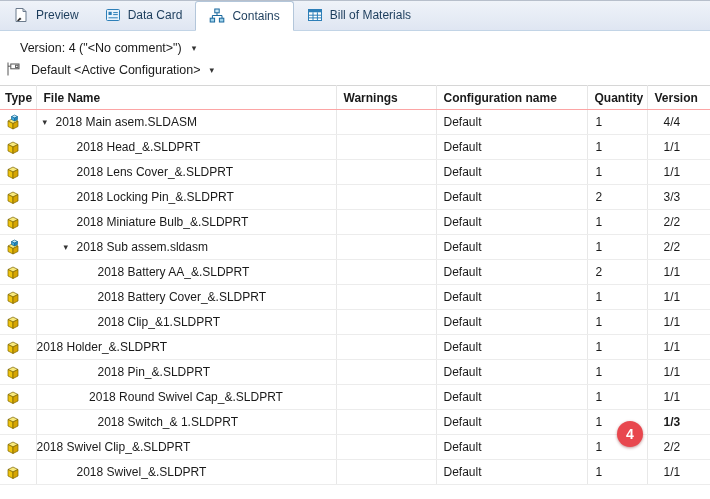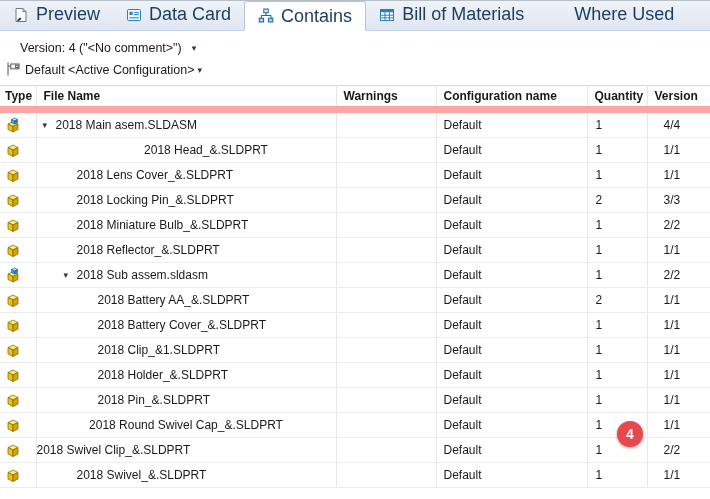--- a/index.html
+++ b/index.html
@@ -4,40 +4,40 @@
 <style>
   * { margin:0; padding:0; box-sizing:border-box; }
   html,body { width:710px; height:499px; overflow:hidden; background:#fff;
     font-family:"Liberation Sans", sans-serif; color:#1a1a1a; }
 
   
   .tabbar { display:flex; align-items:flex-end; height:31px; width:710px;
     background:linear-gradient(#eff3f9,#dfe6f2);
     border-top:1px solid #b7bfcb; border-bottom:1px solid #c2d4e6; }
   .tab { height:31px; display:flex; align-items:center; gap:7px; padding:0 13px;
-    font-size:18px; color:#1c3d5c; white-space:nowrap; cursor:default; }
+    font-size:12px; color:#1c3d5c; white-space:nowrap; cursor:default; }
   .tab.active { background:#fff; border:1px solid #b3c6da; border-bottom:1px solid #fff;
     border-radius:3px 3px 0 0; margin-bottom:-1px; height:30px; }
   .tab-whereused { margin-left:24px; }
   .tab .ticon { display:flex; align-items:center; }
 
   
   .version-row { margin:8px 0 0 20px; height:18px; display:flex; align-items:center;
     gap:10px; font-size:12.5px; }
   .config-row { margin:3px 0 0 6px; height:20px; display:flex; align-items:center;
-    gap:3px; font-size:12.5px; }
+    gap:9px; font-size:12.5px; }
   .caret { font-size:9px; color:#333; line-height:1; }
 
   
   .table-wrap { position:relative; margin-top:5px; width:710px; }
   table { width:710px; border-collapse:collapse; table-layout:fixed; font-size:12px; }
   col.c-type{width:36px} col.c-name{width:300px} col.c-warn{width:100px}
   col.c-conf{width:151px} col.c-qty{width:60px} col.c-ver{width:63px}
   th { height:24px; font-weight:bold; text-align:left; padding:0 0 0 7px;
-    border-top:1px solid #d6d6d6; border-bottom:7px solid #fca5a5;
+    border-top:1px solid #d6d6d6; border-bottom:1px solid #fca5a5;
     border-right:1px solid #e6e6e6; white-space:nowrap; overflow:hidden; }
   th:first-child { padding-left:5px; }
   th:last-child { border-right:none; }
   td { height:24px; padding:0; border-right:1px solid #e8e8e8;
     border-bottom:1px solid #ececec; white-space:nowrap; overflow:hidden;
     vertical-align:middle; }
   td:last-child { border-right:none; }
   td.type-cell { padding-left:5px; }
   td.warn-cell, td.conf-cell { padding-left:7px; }
   td.qty-cell { padding-left:8px; }
@@ -113,23 +113,20 @@
           <rect x="1.5" y="2.5" width="13" height="11" fill="#fff" stroke="#2d7fb8"></rect>
           <rect x="1.5" y="2.5" width="13" height="2.8" fill="#2d7fb8"></rect>
           <line x1="6" y1="5.3" x2="6" y2="13.5" stroke="#2d7fb8"></line>
           <line x1="10.4" y1="5.3" x2="10.4" y2="13.5" stroke="#2d7fb8"></line>
           <line x1="1.5" y1="8.2" x2="14.5" y2="8.2" stroke="#2d7fb8"></line>
           <line x1="1.5" y1="10.9" x2="14.5" y2="10.9" stroke="#2d7fb8"></line>
         </svg>
     </span>
     <span>Bill of Materials</span>
   </div>
-  <div class="tab tab-whereused">
-    <span>Where Used</span>
-  </div>
 </div>
 
 <div class="version-row">
   <span>Version: 4 ("&lt;No comment&gt;")</span>
   <span class="caret">▾</span>
 </div>
 
 <div class="config-row">
   <span class="ticon">
     <svg width="16" height="16" viewBox="0 0 16 16">
@@ -181,21 +178,21 @@
       <td class="qty-cell">1</td>
       <td class="ver-cell">4/4</td>
     </tr>
         <tr>
       <td class="type-cell">
         <svg class="fileicon" width="17" height="16" viewBox="0 0 17 16">
               <use href="#g-part"></use>
             </svg>
       </td>
       <td>
-        <div class="name-flex" style="padding-left: 40px; justify-content: center;">
+        <div class="name-flex" style="padding-left: 40px;">
 
           <span>2018 Head_&amp;.SLDPRT</span>
         </div>
       </td>
       <td class="warn-cell"></td>
       <td class="conf-cell">Default</td>
       <td class="qty-cell">1</td>
       <td class="ver-cell">1/1</td>
     </tr>
         <tr>
@@ -241,37 +238,20 @@
       <td>
         <div class="name-flex" style="padding-left: 40px;">
 
           <span>2018 Miniature Bulb_&amp;.SLDPRT</span>
         </div>
       </td>
       <td class="warn-cell"></td>
       <td class="conf-cell">Default</td>
       <td class="qty-cell">1</td>
       <td class="ver-cell">2/2</td>
-    </tr>
-        <tr>
-      <td class="type-cell">
-        <svg class="fileicon" width="17" height="16" viewBox="0 0 17 16">
-              <use href="#g-part"></use>
-            </svg>
-      </td>
-      <td>
-        <div class="name-flex" style="padding-left: 40px;">
-
-          <span>2018 Reflector_&amp;.SLDPRT</span>
-        </div>
-      </td>
-      <td class="warn-cell"></td>
-      <td class="conf-cell">Default</td>
-      <td class="qty-cell">1</td>
-      <td class="ver-cell">1/1</td>
     </tr>
         <tr>
       <td class="type-cell">
         <svg class="fileicon" width="17" height="16" viewBox="0 0 17 16">
               <use href="#g-assembly"></use>
             </svg>
       </td>
       <td>
         <div class="name-flex" style="padding-left: 27px;">
           <span class="expander">▾</span>
@@ -334,63 +314,80 @@
       <td class="qty-cell">1</td>
       <td class="ver-cell">1/1</td>
     </tr>
         <tr>
       <td class="type-cell">
         <svg class="fileicon" width="17" height="16" viewBox="0 0 17 16">
               <use href="#g-part"></use>
             </svg>
       </td>
       <td>
+        <div class="name-flex" style="">
+
+          <span>2018 Holder_&amp;.SLDPRT</span>
+        </div>
+      </td>
+      <td class="warn-cell"></td>
+      <td class="conf-cell">Default</td>
+      <td class="qty-cell">1</td>
+      <td class="ver-cell">1/1</td>
+    </tr>
+        <tr>
+      <td class="type-cell">
+        <svg class="fileicon" width="17" height="16" viewBox="0 0 17 16">
+              <use href="#g-part"></use>
+            </svg>
+      </td>
+      <td>
         <div class="name-flex" style="padding-left: 61px;">
 
-          <span>2018 Holder_&amp;.SLDPRT</span>
+          <span>2018 Pin_&amp;.SLDPRT</span>
+        </div>
+      </td>
+      <td class="warn-cell"></td>
+      <td class="conf-cell">Default</td>
+      <td class="qty-cell">1</td>
+      <td class="ver-cell">1/1</td>
+    </tr>
+        <tr>
+      <td class="type-cell">
+        <svg class="fileicon" width="17" height="16" viewBox="0 0 17 16">
+              <use href="#g-part"></use>
+            </svg>
+      </td>
+      <td>
+        <div class="name-flex" style=" justify-content: center;">
+
+          <span>2018 Round Swivel Cap_&amp;.SLDPRT</span>
         </div>
       </td>
       <td class="warn-cell"></td>
       <td class="conf-cell">Default</td>
       <td class="qty-cell">1</td>
       <td class="ver-cell">1/1</td>
     </tr>
         <tr>
       <td class="type-cell">
         <svg class="fileicon" width="17" height="16" viewBox="0 0 17 16">
               <use href="#g-part"></use>
             </svg>
       </td>
       <td>
         <div class="name-flex" style="padding-left: 61px;">
 
-          <span>2018 Pin_&amp;.SLDPRT</span>
-        </div>
-      </td>
-      <td class="warn-cell"></td>
-      <td class="conf-cell">Default</td>
-      <td class="qty-cell">1</td>
-      <td class="ver-cell">1/1</td>
-    </tr>
-        <tr>
-      <td class="type-cell">
-        <svg class="fileicon" width="17" height="16" viewBox="0 0 17 16">
-              <use href="#g-part"></use>
-            </svg>
-      </td>
-      <td>
-        <div class="name-flex" style=" justify-content: center;">
-
-          <span>2018 Round Swivel Cap_&amp;.SLDPRT</span>
-        </div>
-      </td>
-      <td class="warn-cell"></td>
-      <td class="conf-cell">Default</td>
-      <td class="qty-cell">1</td>
-      <td class="ver-cell">1/1</td>
+          <span>2018 Switch_&amp; 1.SLDPRT</span>
+        </div>
+      </td>
+      <td class="warn-cell"></td>
+      <td class="conf-cell">Default</td>
+      <td class="qty-cell">1</td>
+      <td class="ver-cell bold">1/3</td>
     </tr>
         <tr>
       <td class="type-cell">
         <svg class="fileicon" width="17" height="16" viewBox="0 0 17 16">
               <use href="#g-part"></use>
             </svg>
       </td>
       <td>
         <div class="name-flex" style="">
 

